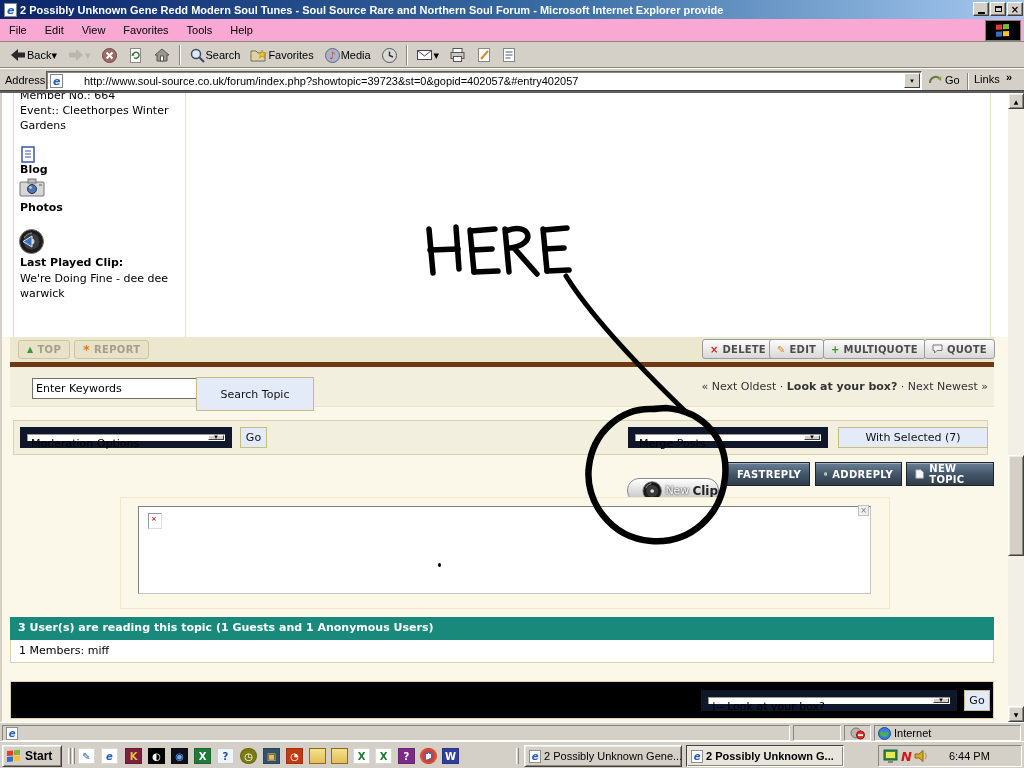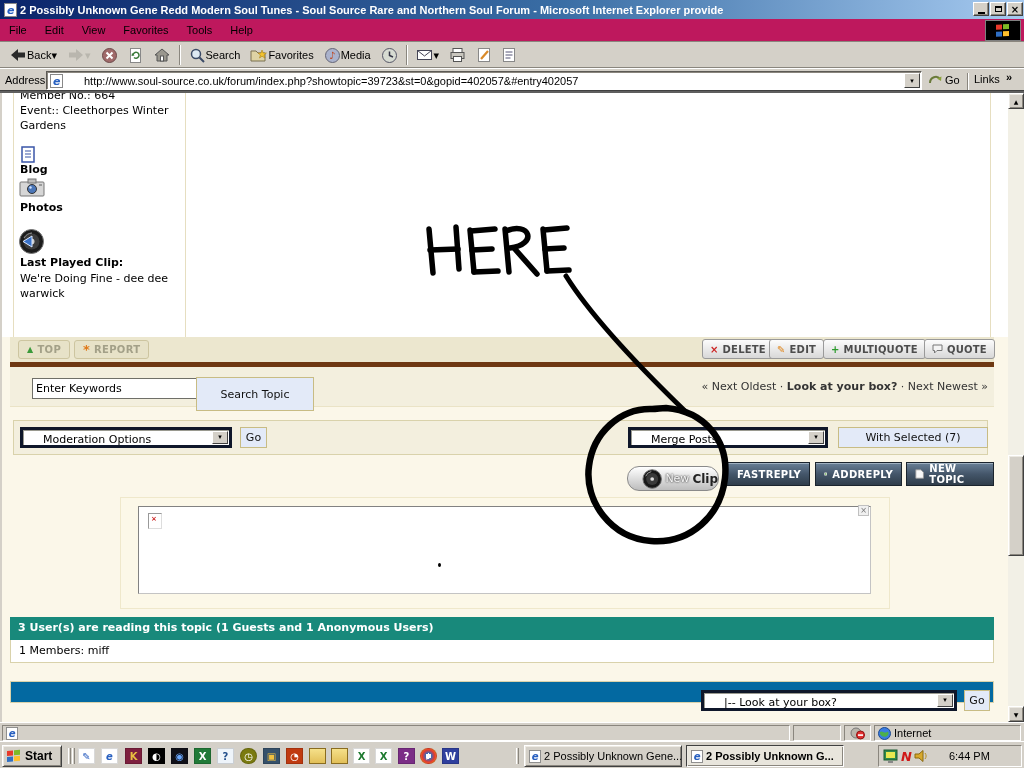--- a/index.html
+++ b/index.html
@@ -14,21 +14,21 @@
   .pane{border:1px solid;border-color:#8a867e #fff #fff #8a867e}
 
   
   .titlebar{left:0;top:0;width:1024px;height:19px;background:linear-gradient(90deg,#0a246a,#3a6ea5 55%,#a6caf0);display:flex;align-items:center}
   .titlebar .ttl{color:#fff;font-weight:bold;font-size:11px;margin-left:4px;white-space:nowrap;overflow:hidden;width:930px}
   .tbtn{position:absolute;top:2px;width:16px;height:14px;background:#d4d0c8;border:1px solid;border-color:#fff #404040 #404040 #fff;box-shadow:inset -1px -1px 0 #8a867e;display:flex;align-items:center;justify-content:center;font-size:8px;font-family:"DejaVu Sans",sans-serif}
   .minbar{display:block;width:7px;height:2px;background:#000;margin-top:7px}
   .restbox{display:block;width:7px;height:6px;border:1px solid #000;border-top:2px solid #000}
 
   
-  .menubar{left:0;top:19px;width:1024px;height:23px;background:#be185d;display:flex;align-items:center}
+  .menubar{left:0;top:19px;width:1024px;height:23px;background:#f9a8d4;display:flex;align-items:center}
   .menu-item{padding:0 9px;line-height:21px}
   .brand{position:absolute;right:3px;top:1px;width:36px;height:21px;background:#000;display:flex;align-items:center;justify-content:center;border:1px solid #808080}
 
   .hgroove{left:0;width:1024px;height:2px;border-top:1px solid #8a867e;border-bottom:1px solid #fff}
 
   
   .toolbar{left:0;top:42px;width:1024px;height:26px;background:#d4d0c8;display:flex;align-items:center;padding-left:4px}
   .tool{height:23px;display:flex;align-items:center;gap:0;padding:0 5px;color:#000}
   .tool.dis{color:#8a867e}
   .vsep{width:2px;height:20px;border-left:1px solid #8a867e;border-right:1px solid #fff;margin:0 3px}
@@ -49,29 +49,29 @@
 
   
   .footerbar{left:10px;top:337px;width:984px;height:25px;background:#ece7cf;z-index:2}
   .tabbtn{position:absolute;top:3px;height:19px;background:#e7e2c8;border:1px solid #cdc5a0;border-radius:3px;color:#a3a088;font:bold 10px "DejaVu Sans",sans-serif;display:flex;align-items:center;gap:4px;padding:0 8px;letter-spacing:.3px}
   .brownbar{left:10px;top:362px;width:984px;height:5px;background:#6e3812;z-index:2}
   .searchrow{left:10px;top:367px;width:984px;height:40px;background:#f3efde;z-index:2;border-bottom:1px solid #eae3c6}
   .kwinput{position:absolute;left:22px;top:11px;width:170px;height:21px;background:#fff;border:1px solid #6f6f68;font:11px "DejaVu Sans",sans-serif;padding-left:3px}
   .btn-blue{background:#e3eaf8;border:1px solid #c8bc84;font:11px "DejaVu Sans",sans-serif;color:#111;display:flex;align-items:center;justify-content:center}
   .actbtn{position:absolute;top:2px;height:20px;background:linear-gradient(#fcfcfc,#d8d8d8);border:1px solid #9a9a9a;border-radius:3px;color:#4d4d4d;font:bold 10px "DejaVu Sans",sans-serif;display:flex;align-items:center;gap:4px;padding:0 7px;letter-spacing:.2px}
   .modbox{left:13px;top:420px;width:975px;height:35px;background:#f3efde;border:1px solid #d9d2ab;z-index:2}
-  .selectbox{position:absolute;height:21px;background:#fff;border:3px solid #0f172a;box-shadow:inset 1px 1px 0 #9a9a90;font:11px "DejaVu Sans",sans-serif;line-height:19px;padding-left:20px}
+  .selectbox{position:absolute;height:21px;background:#fff;border:7px solid #0f172a;box-shadow:inset 1px 1px 0 #9a9a90;font:11px "DejaVu Sans",sans-serif;line-height:19px;padding-left:4px}
   .selarrow{position:absolute;right:1px;top:1px;bottom:1px;width:16px;background:#d4d0c8;border:1px solid;border-color:#fff #404040 #404040 #fff;display:flex;align-items:center;justify-content:center;font-size:7px;font-family:"DejaVu Sans",sans-serif}
   .darkbtn{position:absolute;top:0;height:24px;background:linear-gradient(#6a8097,#44566a 50%,#2f3d4a);border:1px solid #1b242d;color:#fff;font:bold 10px "DejaVu Sans",sans-serif;display:flex;align-items:center;gap:5px;padding:0 8px;letter-spacing:.3px;box-shadow:inset 0 1px 0 #9fb0c0}
-  .newclip{position:absolute;left:627px;top:4px;width:92px;height:25px;border-radius:12px;background:linear-gradient(#ffffff,#bdbdbd);border:1px solid #8a8a8a;display:flex;align-items:center;gap:3px;padding-left:14px}
+  .newclip{position:absolute;left:627px;top:16px;width:92px;height:25px;border-radius:12px;background:linear-gradient(#ffffff,#bdbdbd);border:1px solid #8a8a8a;display:flex;align-items:center;gap:3px;padding-left:14px}
   .adbox{left:120px;top:497px;width:770px;height:112px;background:#fcf8e8;border:1px solid #efe8cb;z-index:2}
   .adwhite{position:absolute;left:17px;top:8px;width:733px;height:88px;background:#fff;border:1px solid;border-color:#828282 #c4c4c4 #c4c4c4 #828282}
   .tealbar{left:10px;top:617px;width:984px;height:23px;background:#18897b;z-index:2;color:#fff;font:bold 11px "DejaVu Sans",sans-serif;line-height:22px;padding-left:8px}
   .membersrow{left:10px;top:640px;width:984px;height:23px;background:#fff;border:1px solid #d9d2ab;border-top:none;z-index:2;font:11px "DejaVu Sans",sans-serif;line-height:21px;padding-left:8px}
-  .bottombox{left:10px;top:681px;width:984px;height:22px;background:#0369a1;border:1px solid #d9d2ab;z-index:2}
+  .bottombox{left:10px;top:681px;width:984px;height:38px;background:#000000;border:1px solid #d9d2ab;z-index:2}
 
   
   .vscroll{left:1008px;top:93px;width:16px;height:629px;background:#f2f0e6;z-index:5}
   .scrbtn{position:absolute;left:0;width:16px;height:16px;display:flex;align-items:center;justify-content:center;font-size:6px;font-family:"DejaVu Sans",sans-serif}
   .thumb{position:absolute;left:0;top:362px;width:16px;height:101px}
 
   
   .statusbar{left:0;top:722px;width:1024px;height:19px;background:#d4d0c8;border-top:1px solid #fff;z-index:30}
   .spane{position:absolute;top:2px;height:16px;display:flex;align-items:center;gap:3px;padding:0 3px}
 

